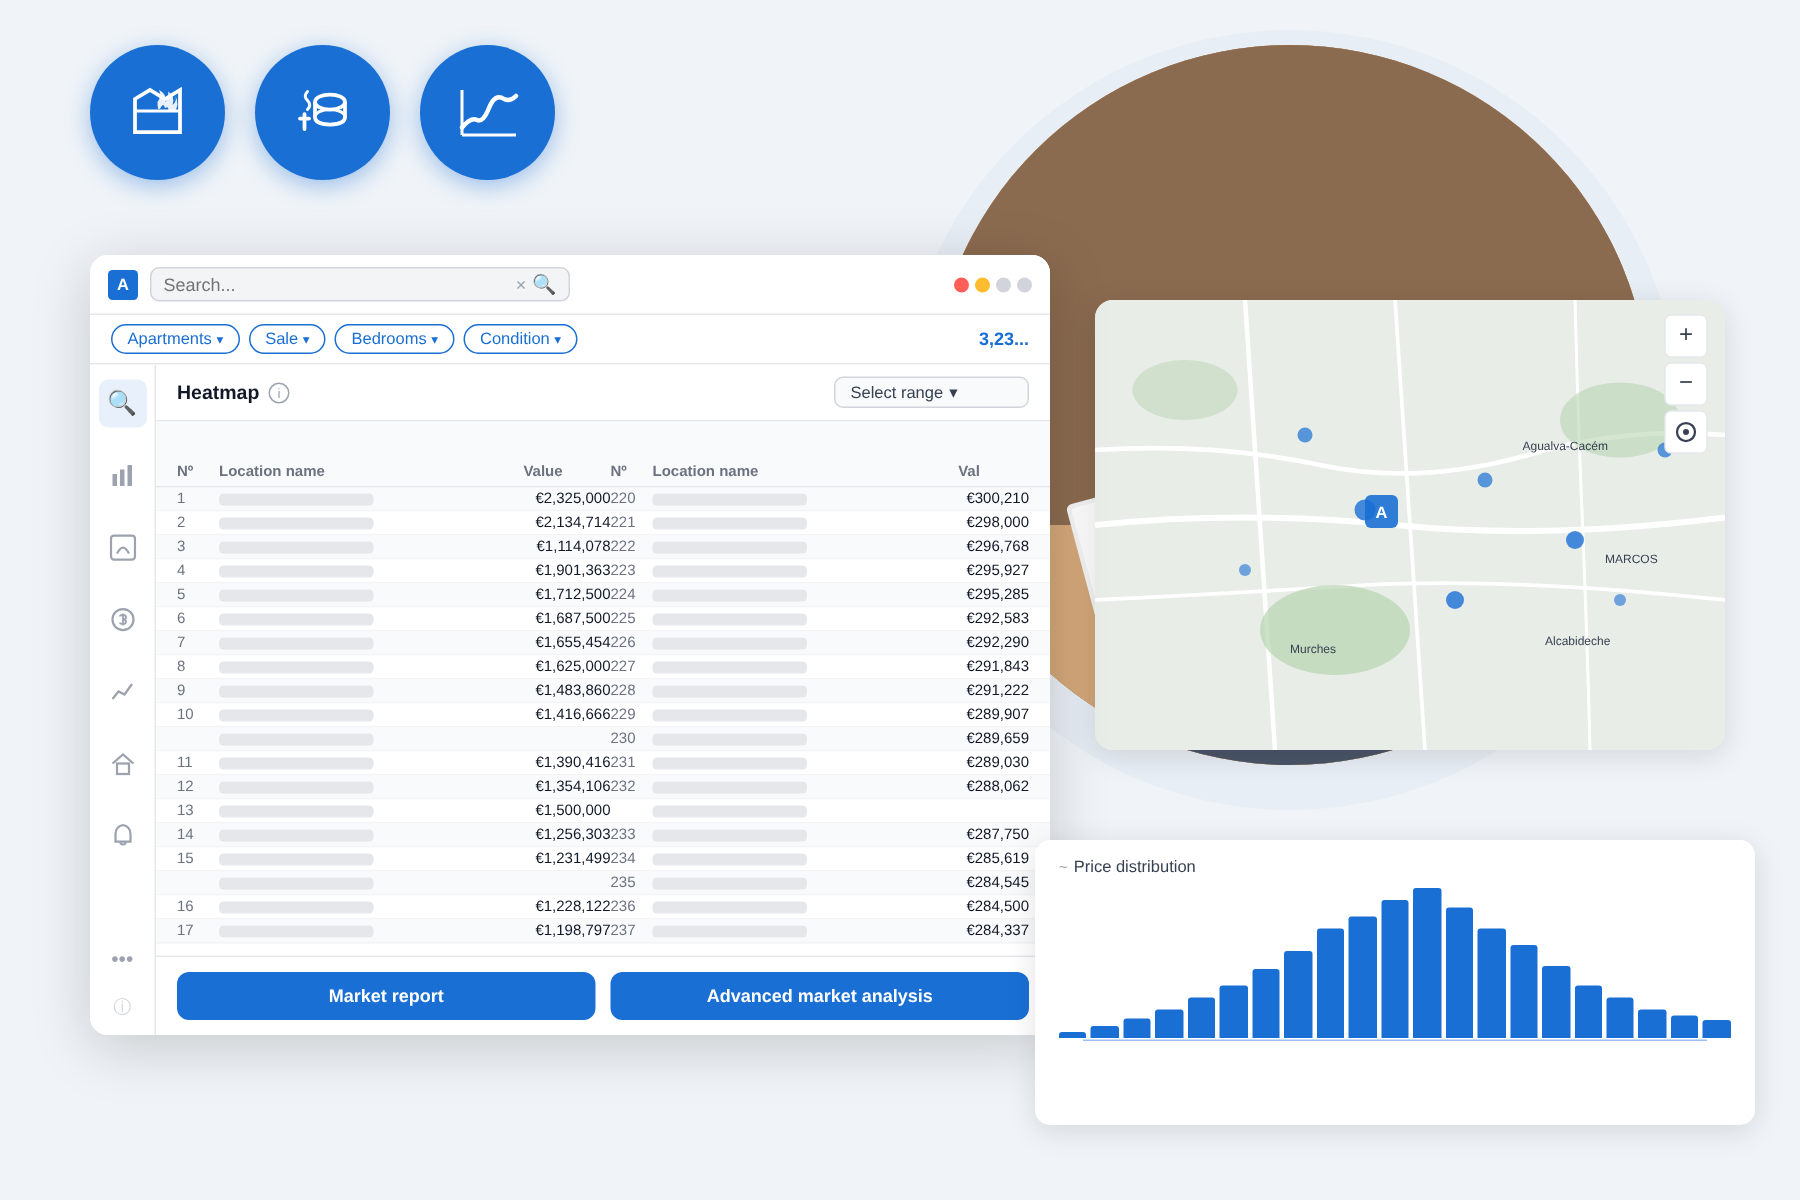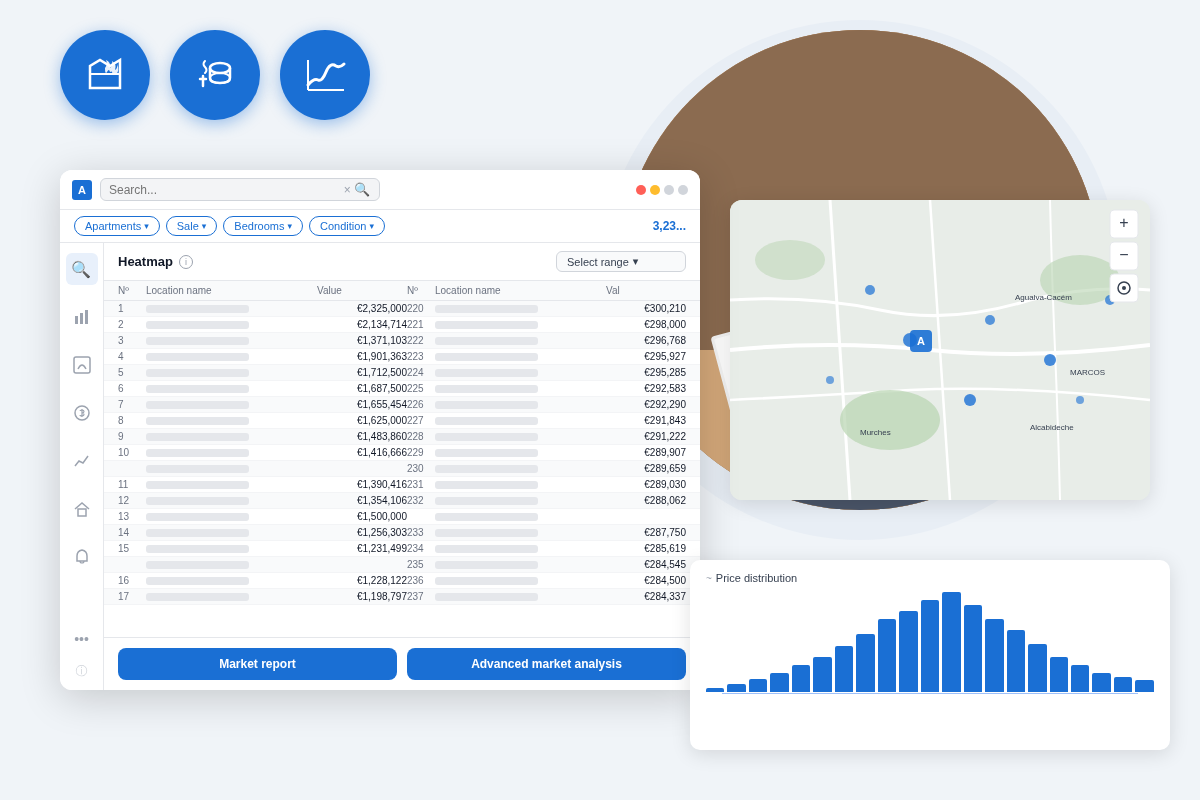--- a/index.html
+++ b/index.html
@@ -249,25 +249,26 @@
     }
     .table-header {
       display: grid;
       grid-template-columns: 28px 1fr 90px 28px 1fr 80px;
       padding: 4px 14px;
       background: #f9fafb;
       border-bottom: 1px solid #e5e7eb;
     }
     .th {
       font-size: 10px;
-      font-weight: 400;
+      font-weight: 700;
       color: #6b7280;
       text-transform: none;
-    }
-    .th.right { text-align: left; }
+      margin-top: 24px;
+    }
+    .th.right { text-align: center; }
 
     .table-body {
       flex: 1;
       overflow: hidden;
     }
     .table-row {
       display: grid;
       grid-template-columns: 28px 1fr 90px 28px 1fr 80px;
       padding: 2px 14px;
       border-bottom: 1px solid #f3f4f6;
@@ -549,21 +550,21 @@
     <span class="td num">2</span>
     <span class="td" style="background:#e5e7eb; height:8px; width:60%; display:block; margin: auto 0; border-radius:3px;"></span>
     <span class="td val right">€2,134,714</span>
     <span class="td num">221</span>
     <span class="td" style="background:#e5e7eb; height:8px; width:60%; display:block; margin: auto 0; border-radius:3px;"></span>
     <span class="td val right">€298,000</span>
   </div>
             <div class="table-row">
     <span class="td num">3</span>
     <span class="td" style="background:#e5e7eb; height:8px; width:60%; display:block; margin: auto 0; border-radius:3px;"></span>
-    <span class="td val right">€1,371,103</span>
+    <span class="td val right">€1,114,078</span>
     <span class="td num">222</span>
     <span class="td" style="background:#e5e7eb; height:8px; width:60%; display:block; margin: auto 0; border-radius:3px;"></span>
     <span class="td val right">€296,768</span>
   </div>
             <div class="table-row">
     <span class="td num">4</span>
     <span class="td" style="background:#e5e7eb; height:8px; width:60%; display:block; margin: auto 0; border-radius:3px;"></span>
     <span class="td val right">€1,901,363</span>
     <span class="td num">223</span>
     <span class="td" style="background:#e5e7eb; height:8px; width:60%; display:block; margin: auto 0; border-radius:3px;"></span>

